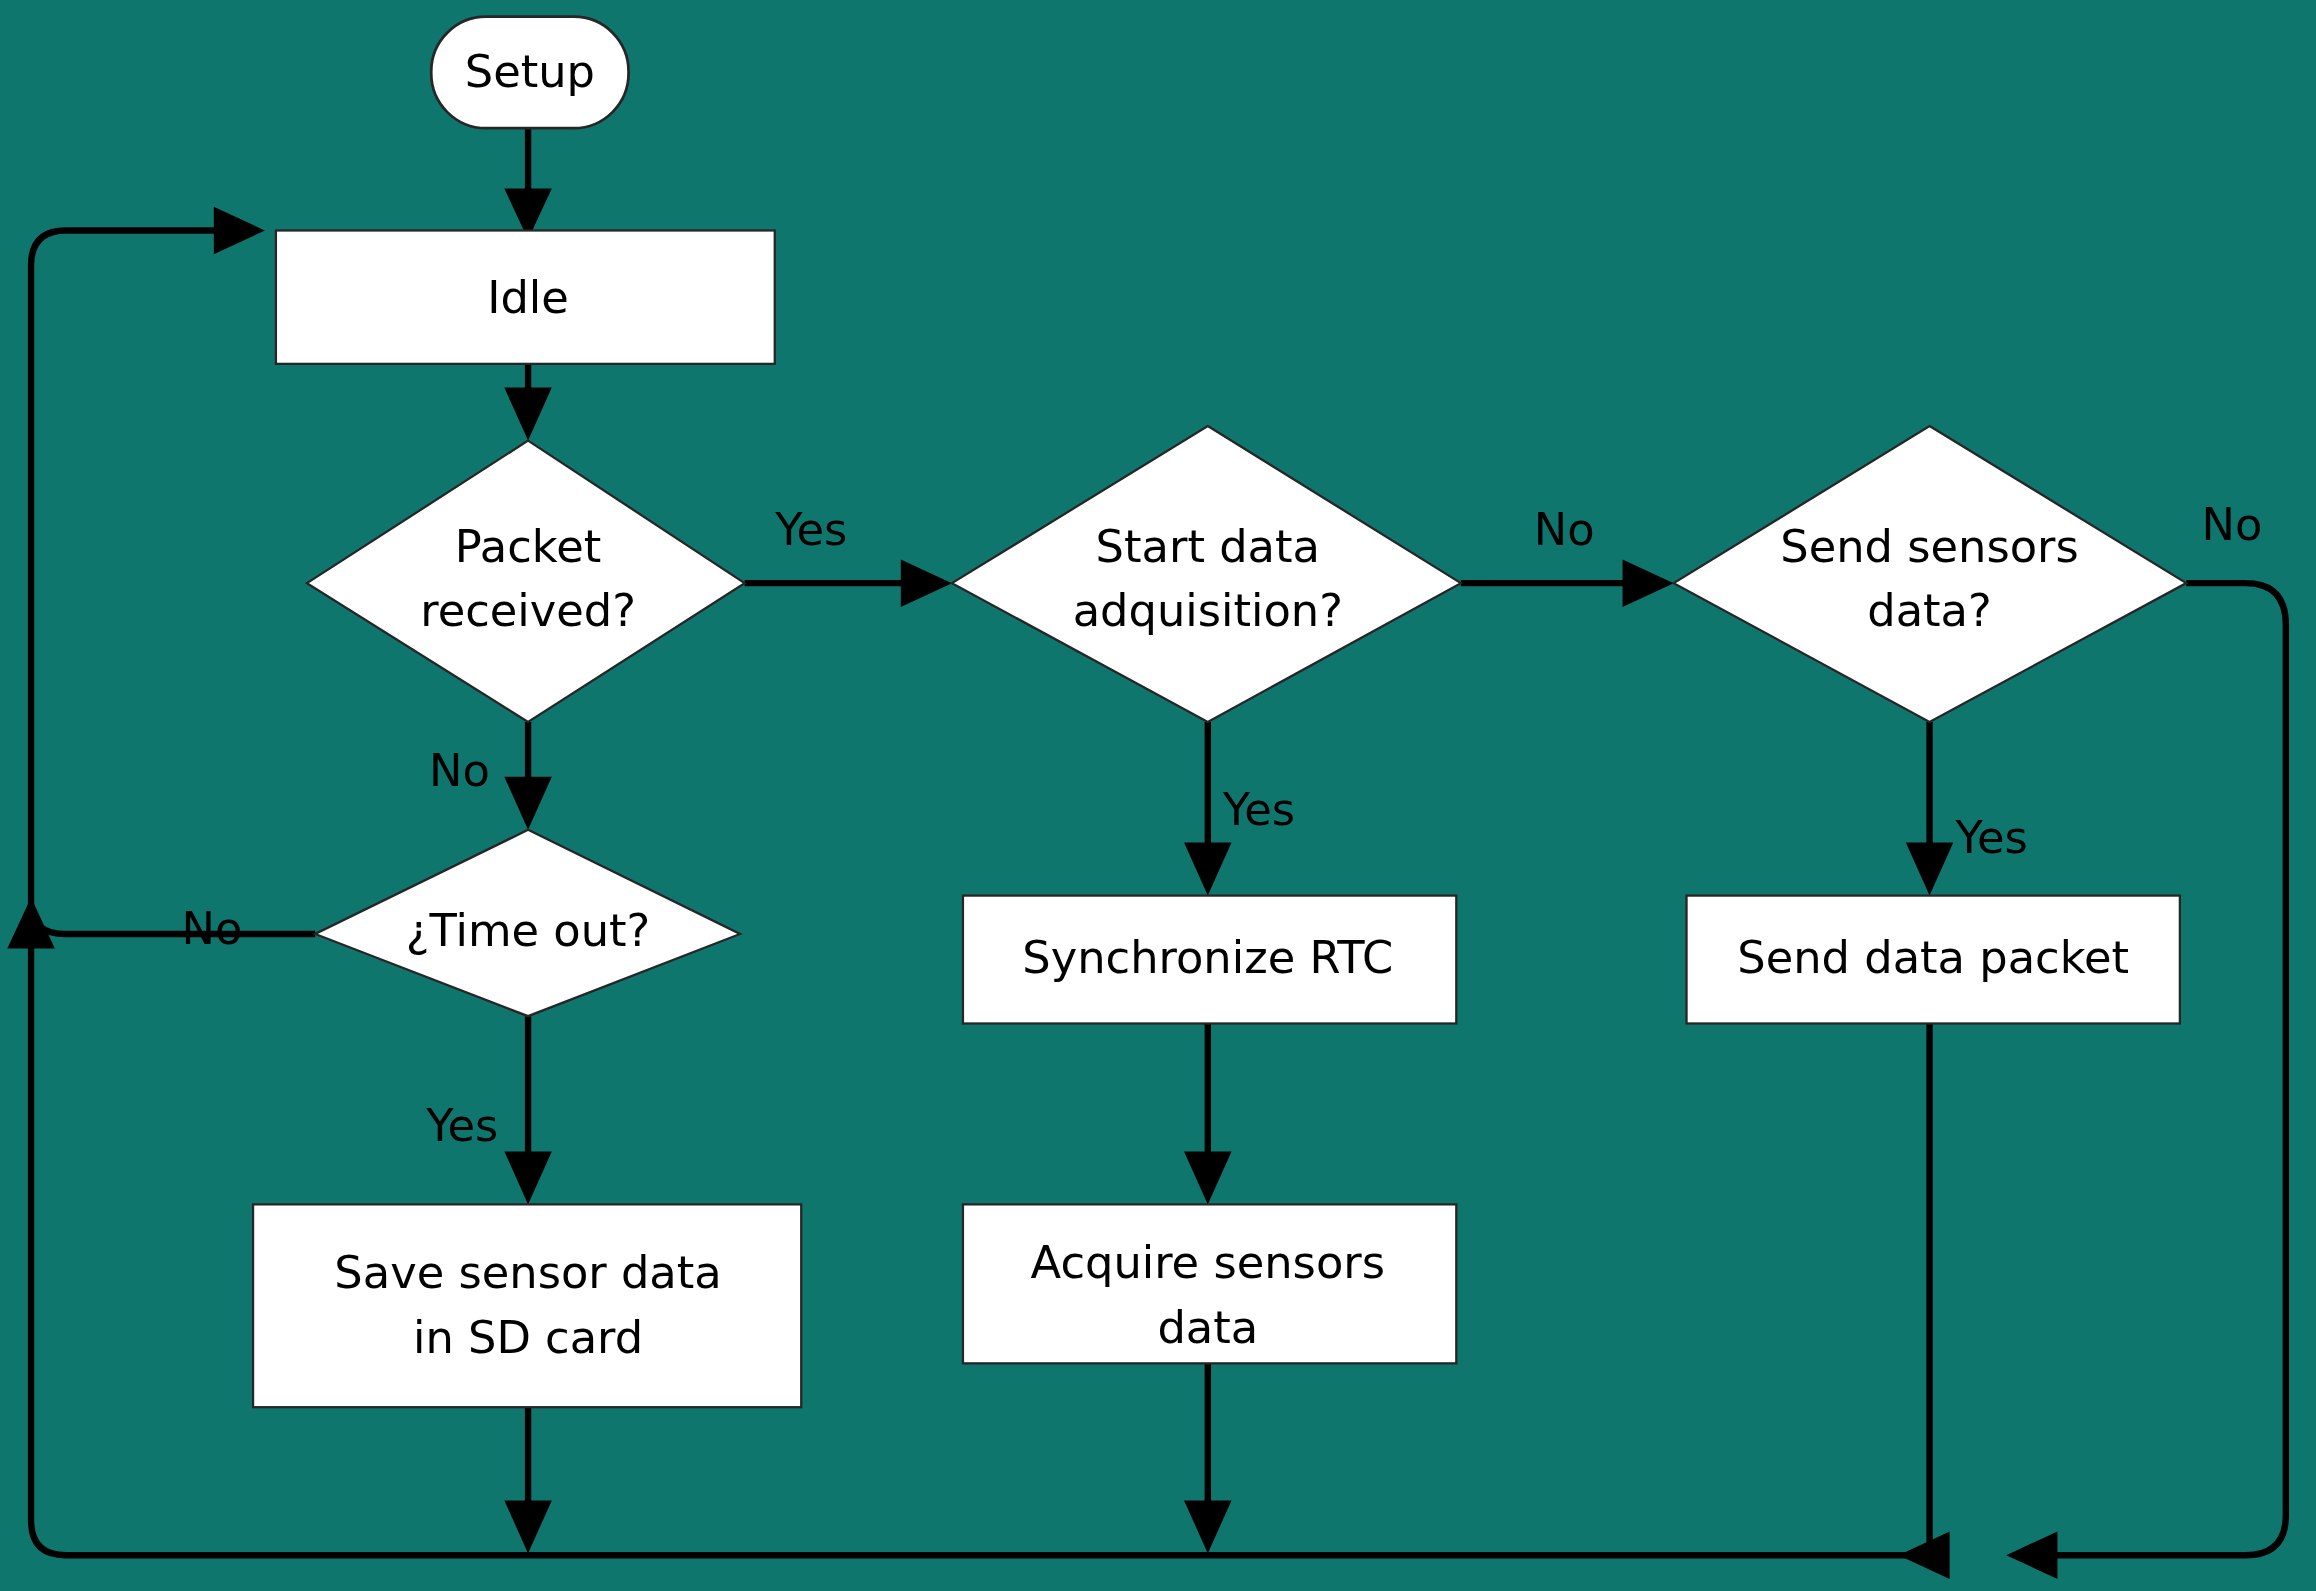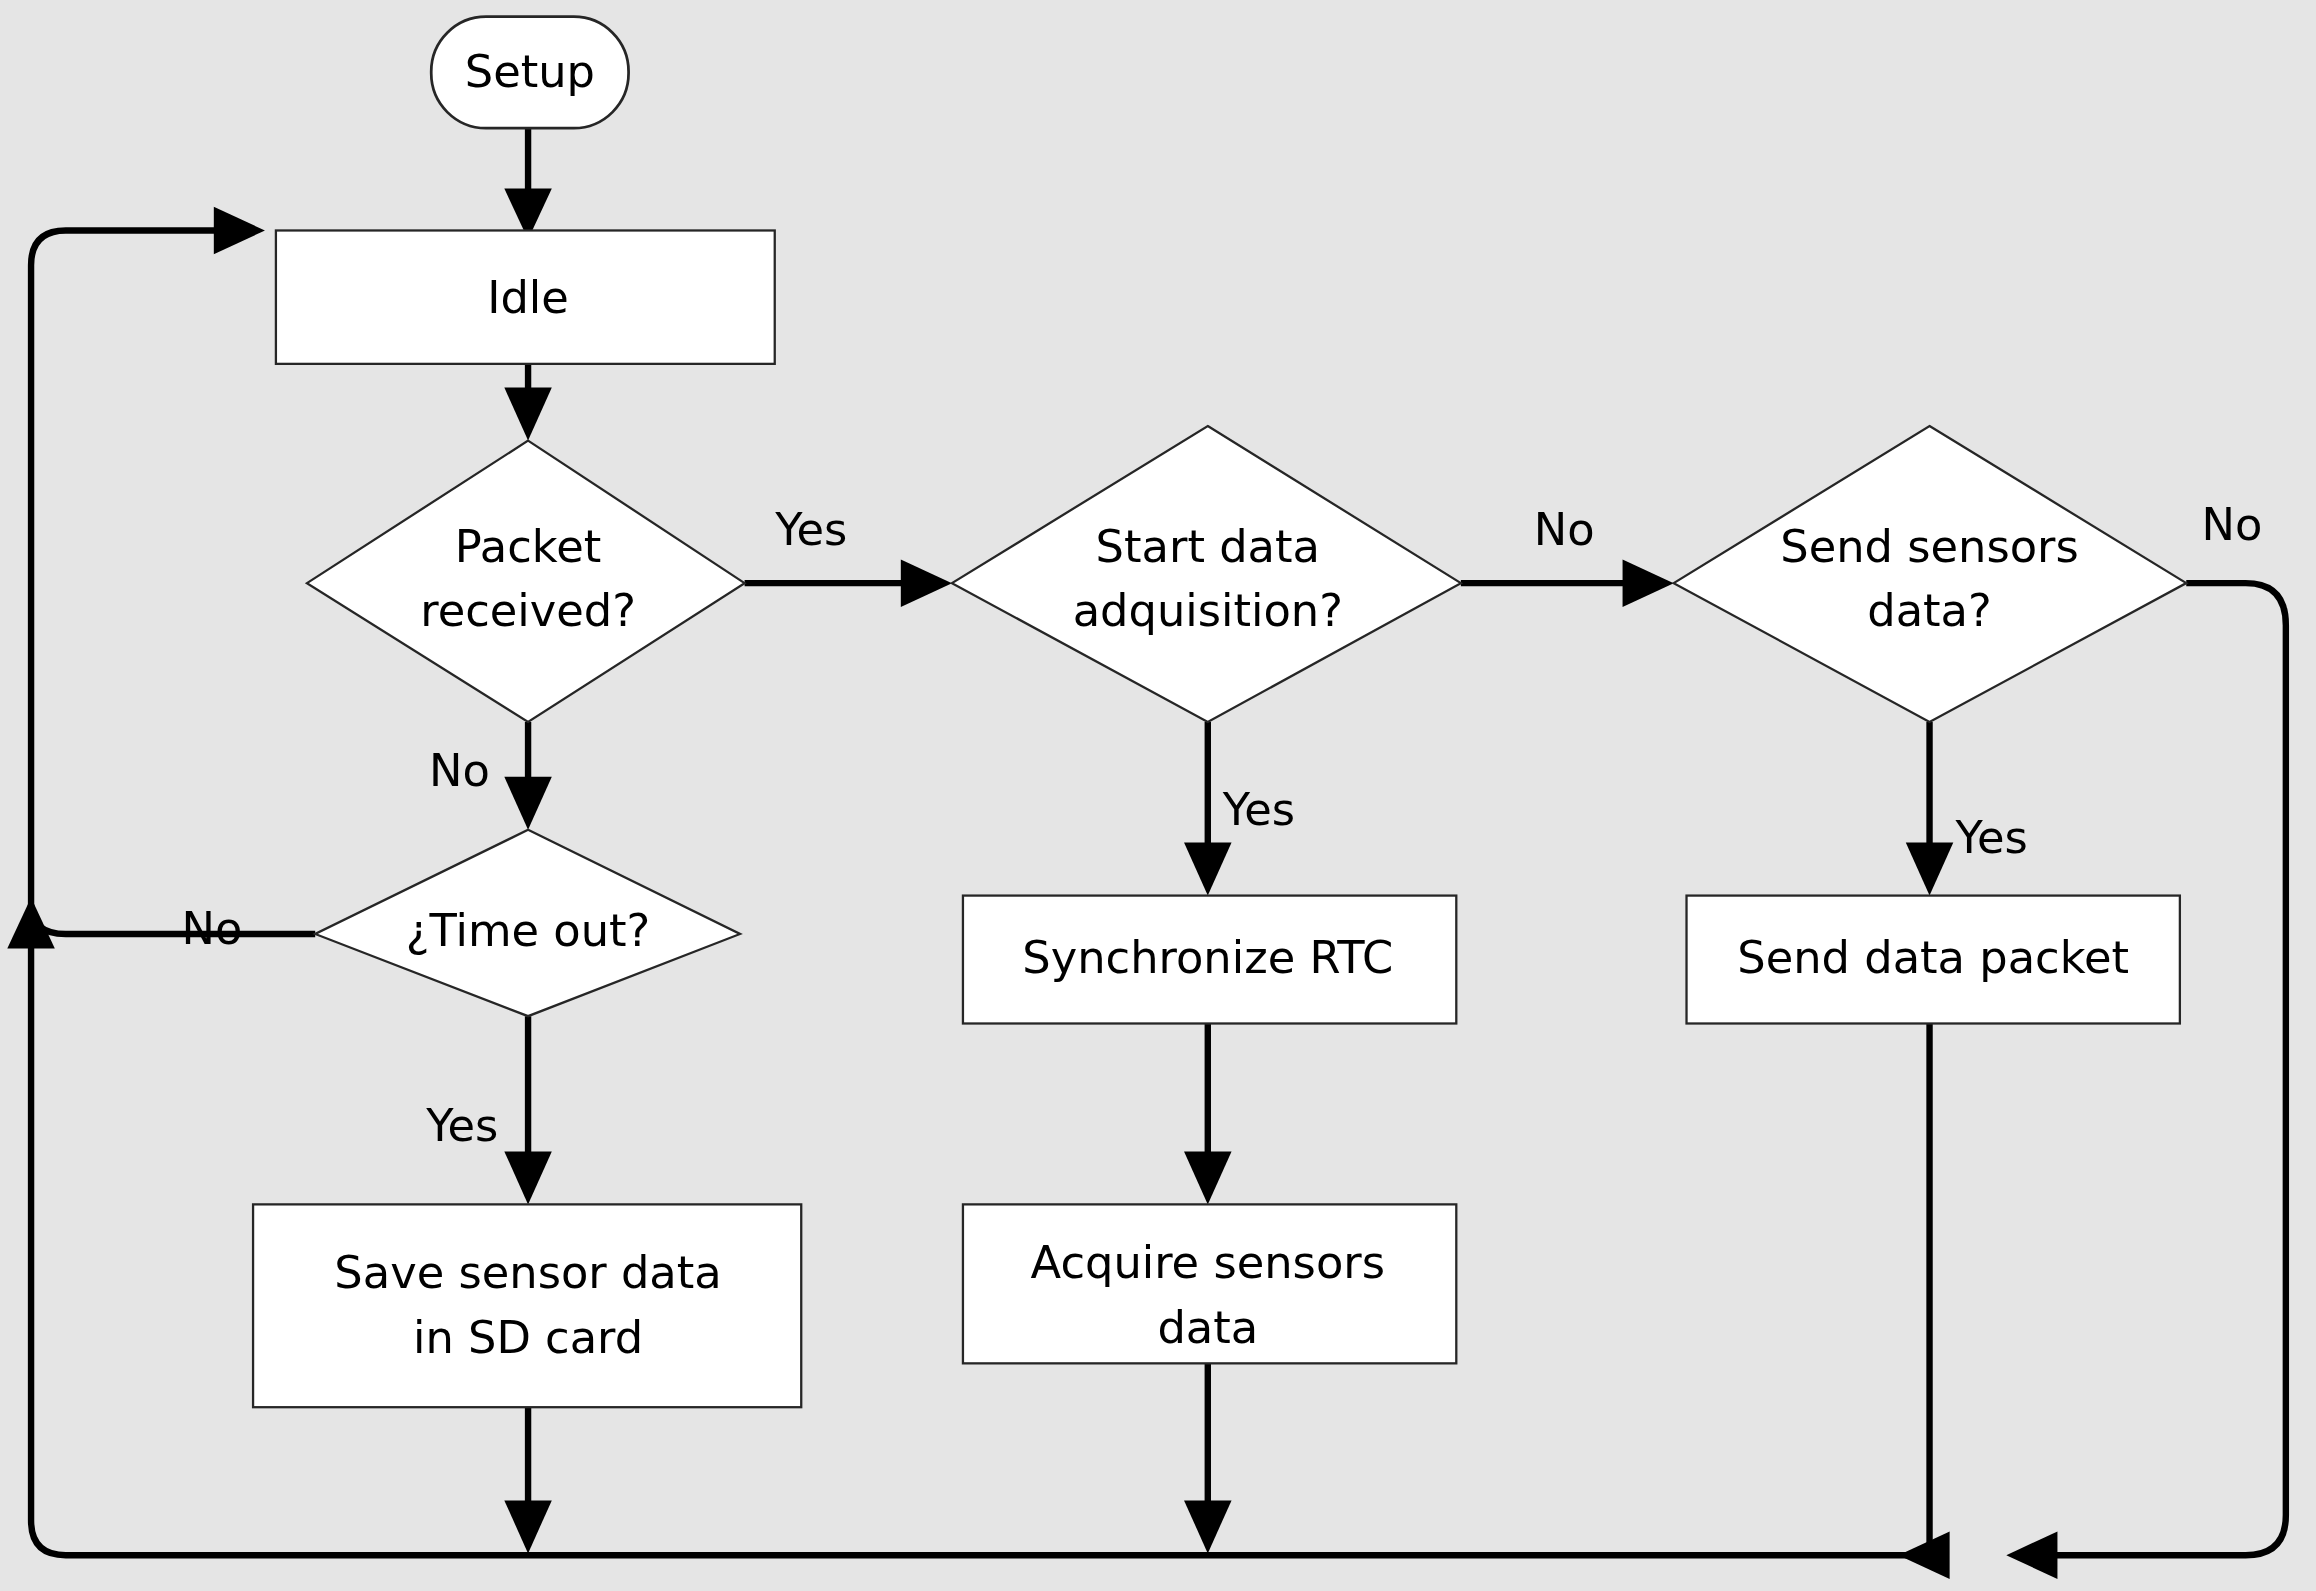--- a/index.html
+++ b/index.html
@@ -10,21 +10,21 @@
   body {
     width: 2316px;
     height: 1592px;
     font-family: "DejaVu Sans", sans-serif;
     overflow: hidden;
   }
   #flowchart-root {
     position: relative;
     width: 2316px;
     height: 1592px;
-    background: #e5e5e5;
+    background: #0f766e;
   }
   svg.chart-canvas {
     display: block;
     width: 2316px;
     height: 1592px;
   }
   .node-shape {
     fill: #ffffff;
     stroke: #262626;
     stroke-width: 3;

